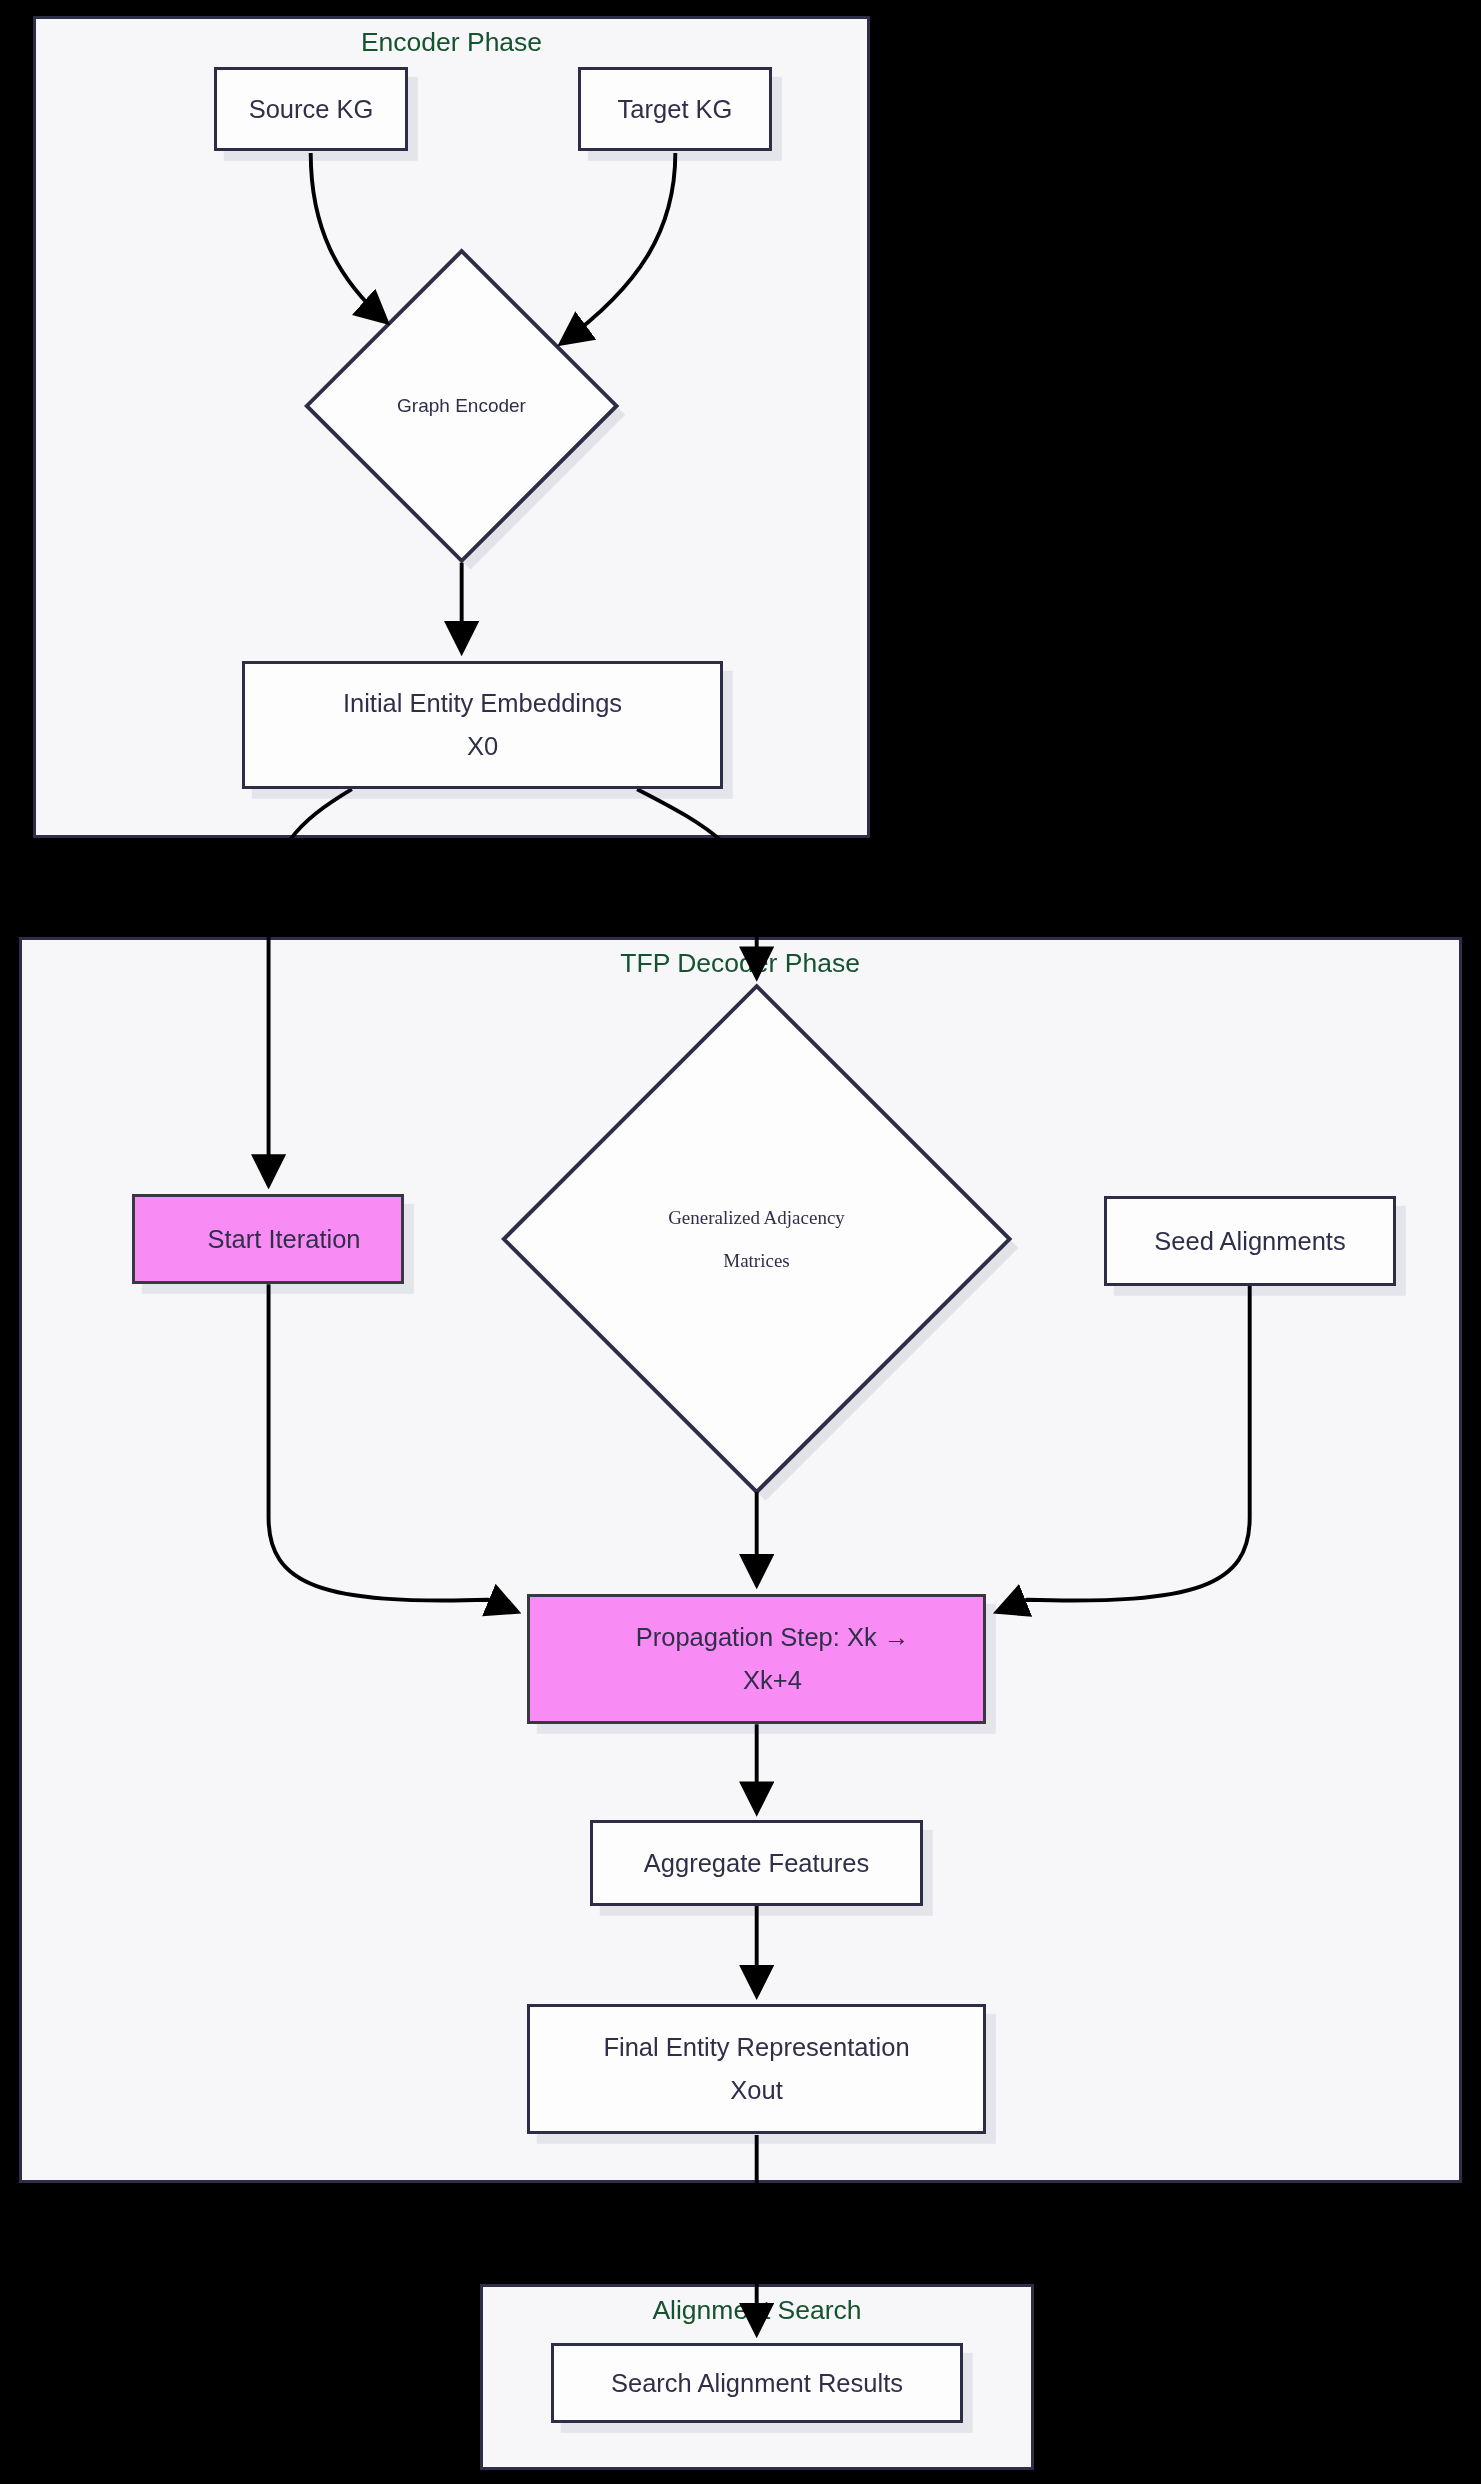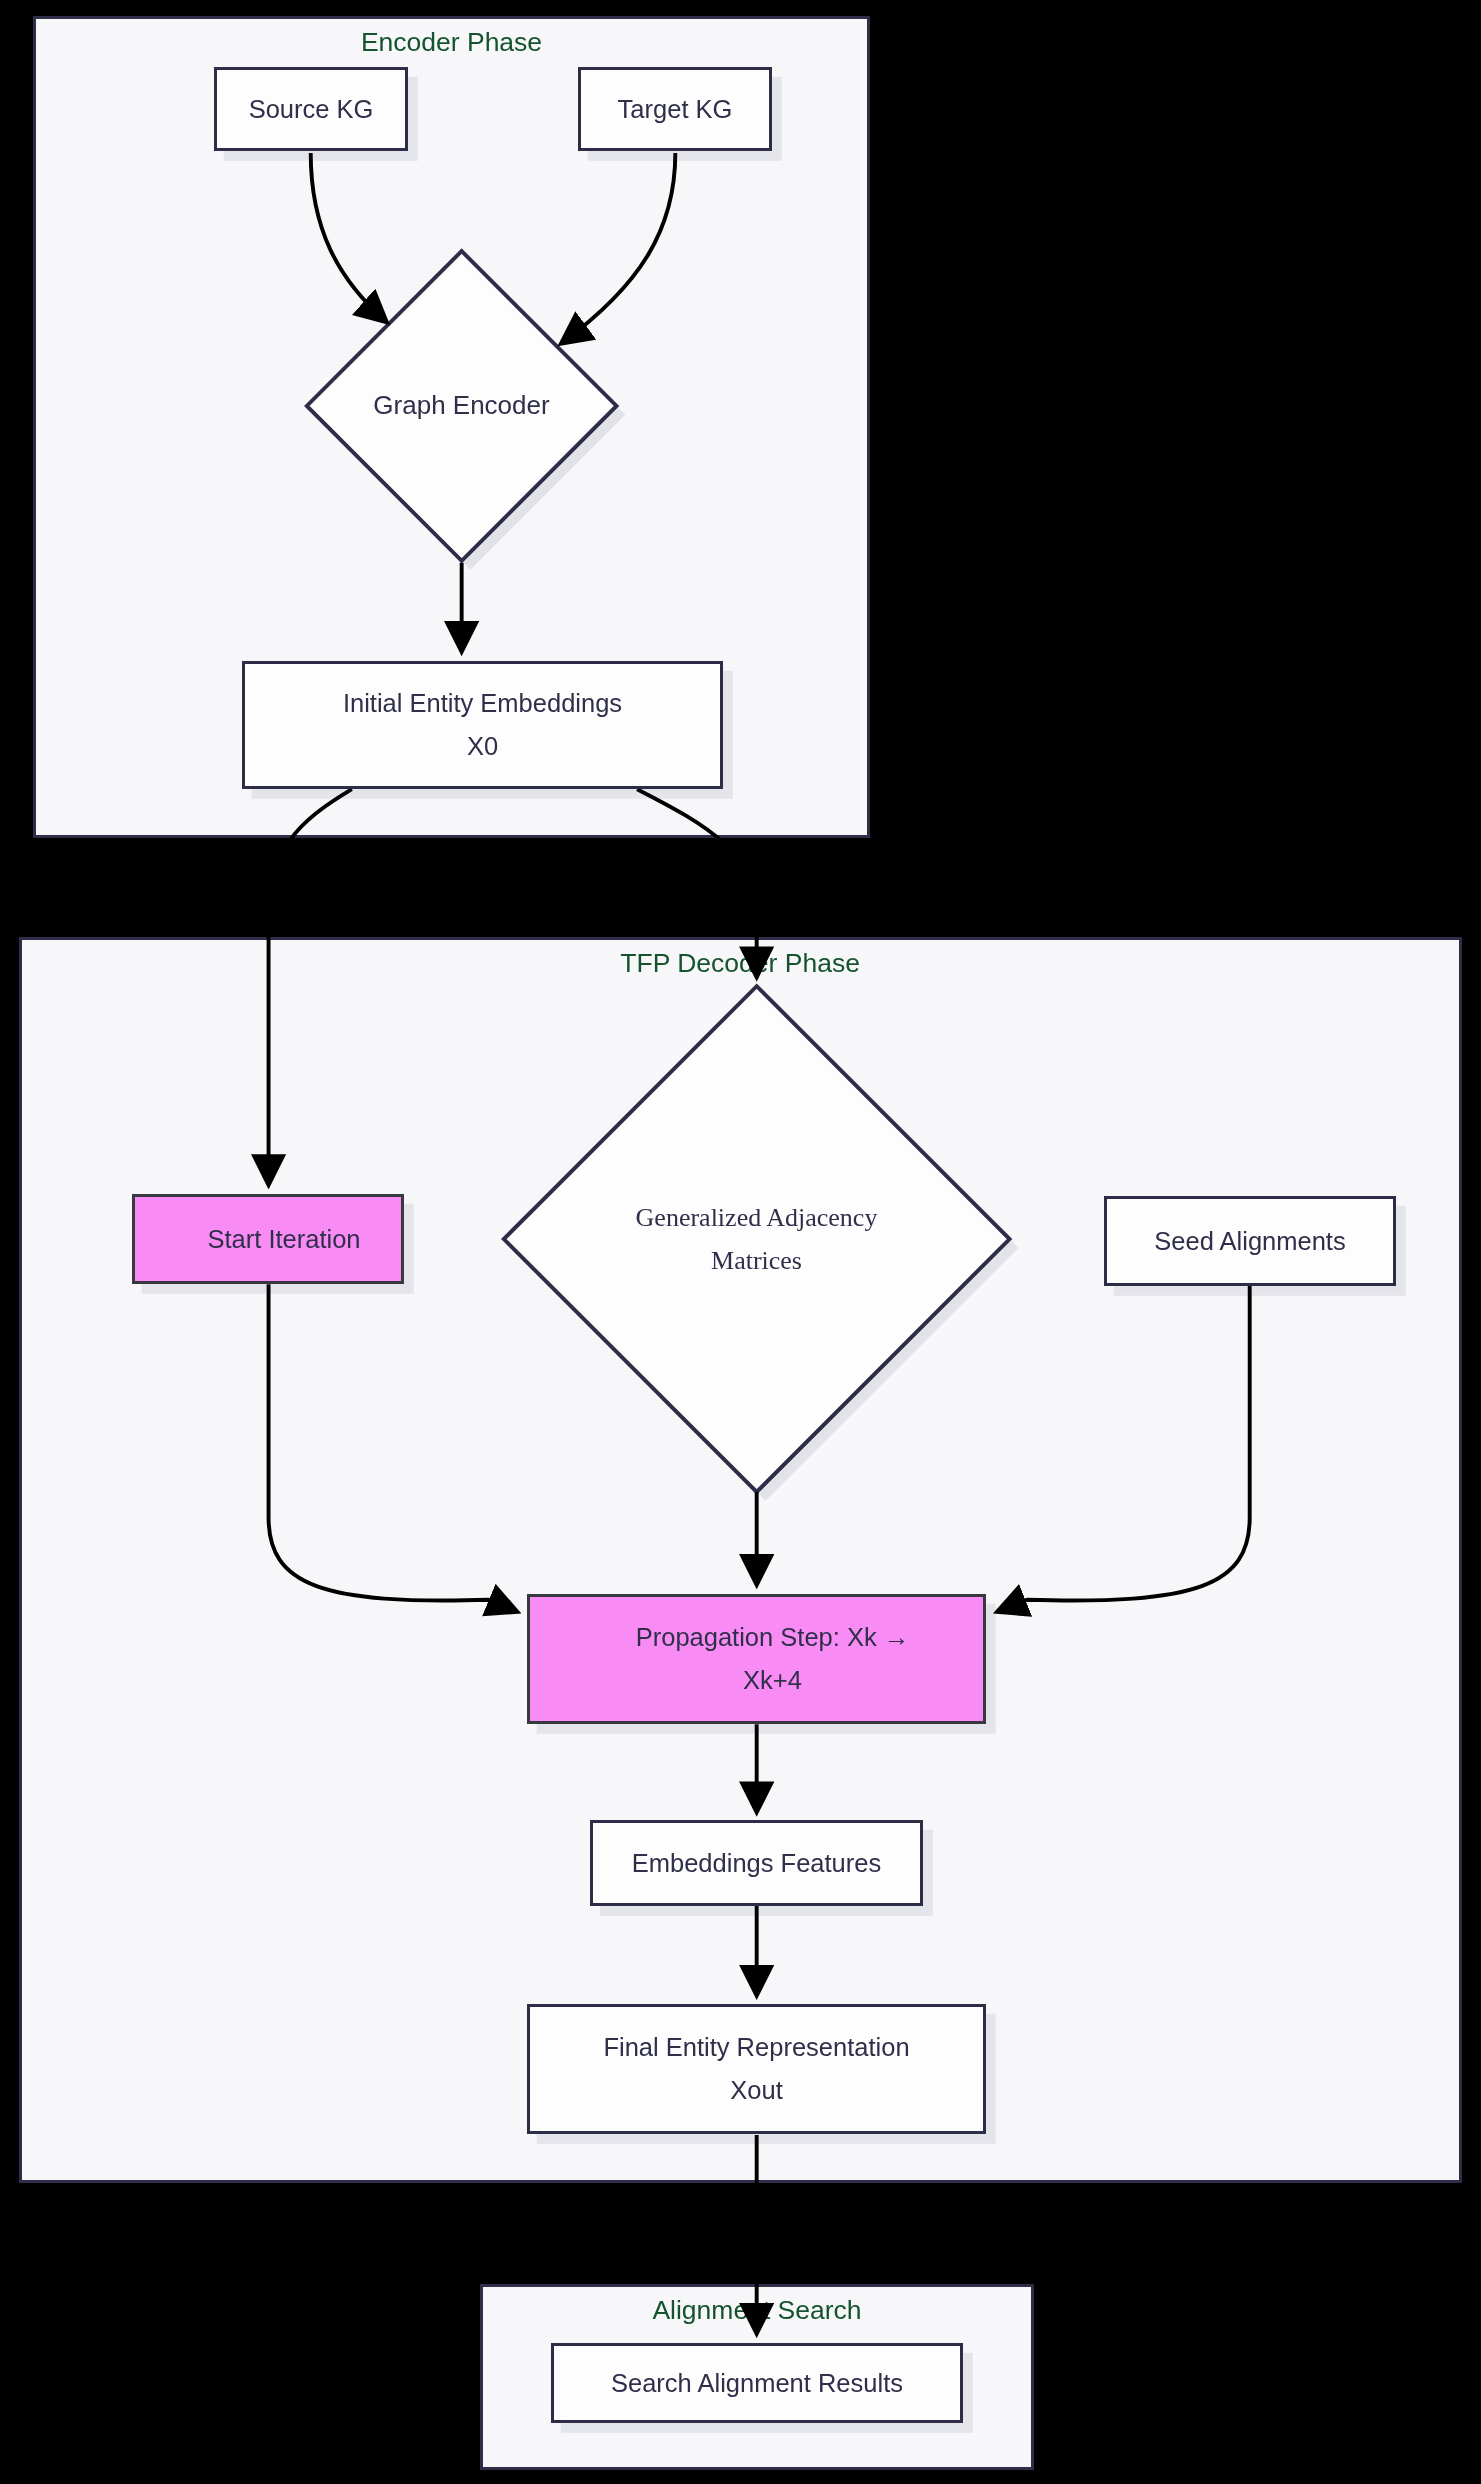--- a/index.html
+++ b/index.html
@@ -19,21 +19,21 @@
     position:absolute;box-sizing:border-box;
     display:flex;flex-direction:column;align-items:center;justify-content:center;
     background:#fdfdfe;border:3.9px solid #2d2d47;color:#2f2f4a;
     font-size:25.5px;line-height:43px;text-align:center;
     box-shadow:9.8px 9.8px 0 rgba(46,46,90,0.09);
   }
   .node.pink{background:#f98bf4;border-color:#38383f;padding-left:32px;}
   .diamond-label{
     position:absolute;box-sizing:border-box;
     display:flex;flex-direction:column;align-items:center;justify-content:center;
-    color:#2f2f4a;font-size:26px;line-height:43px;text-align:center;
+    color:#2f2f4a;font-size:19px;line-height:43px;text-align:center;
     pointer-events:none;
   }
   svg.edges{position:absolute;left:0;top:0;pointer-events:none;}
   svg.edges path.edge{stroke:#000000;stroke-width:4;fill:none;}
   svg.edges polygon.diamond{fill:#fdfdfe;stroke:#2d2d47;stroke-width:4;}
   svg.edges polygon.diamond-shadow{fill:rgba(46,46,90,0.10);stroke:none;}
 </style>
 </head>
 <body>
 
@@ -97,21 +97,21 @@
   <div class="node" style="left:1104px;top:1196px;width:292px;height:90px;">
     <span>Seed Alignments</span>
   </div>
 
   <div class="node pink" style="left:527px;top:1594px;width:459px;height:130px;">
     <span>Propagation Step: Xk →</span>
     <span>Xk+4</span>
   </div>
 
   <div class="node" style="left:590px;top:1820px;width:333px;height:86px;">
-    <span>Embeddings Features</span>
+    <span>Aggregate Features</span>
   </div>
 
   <div class="node" style="left:527px;top:2004px;width:459px;height:130px;">
     <span>Final Entity Representation</span>
     <span>Xout</span>
   </div>
 
   <div class="node" style="left:551px;top:2343px;width:412px;height:80px;">
     <span>Search Alignment Results</span>
   </div>

